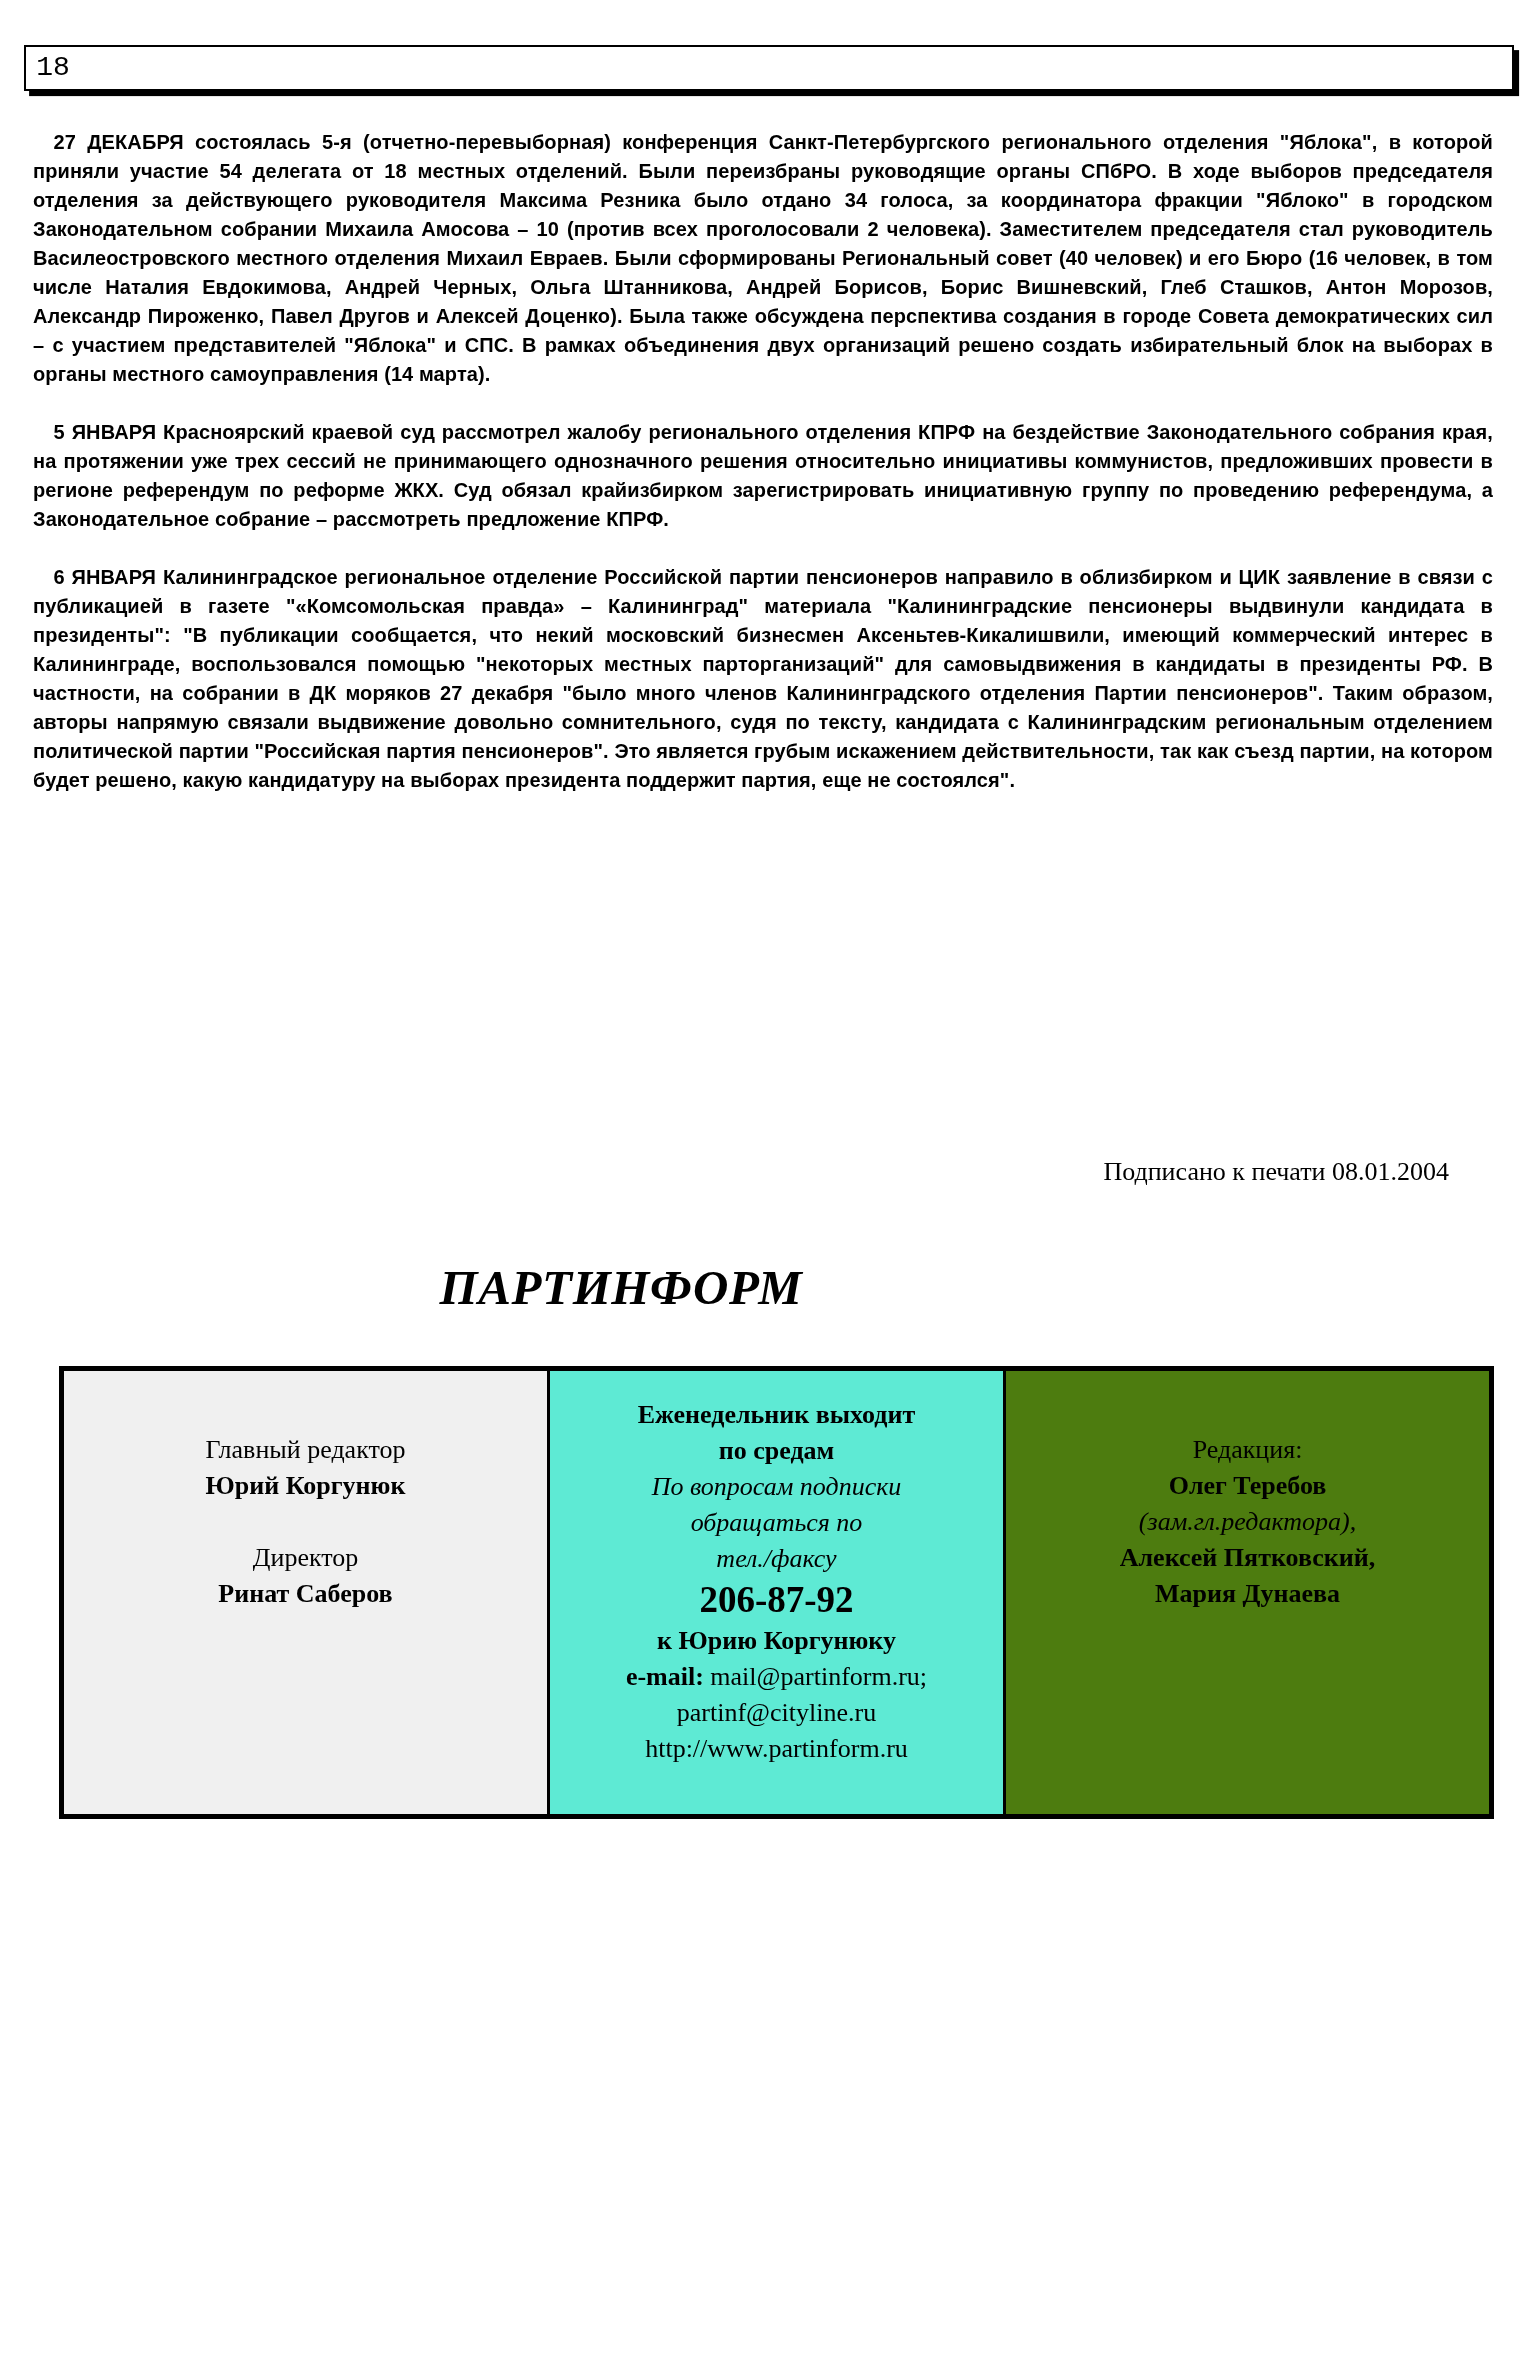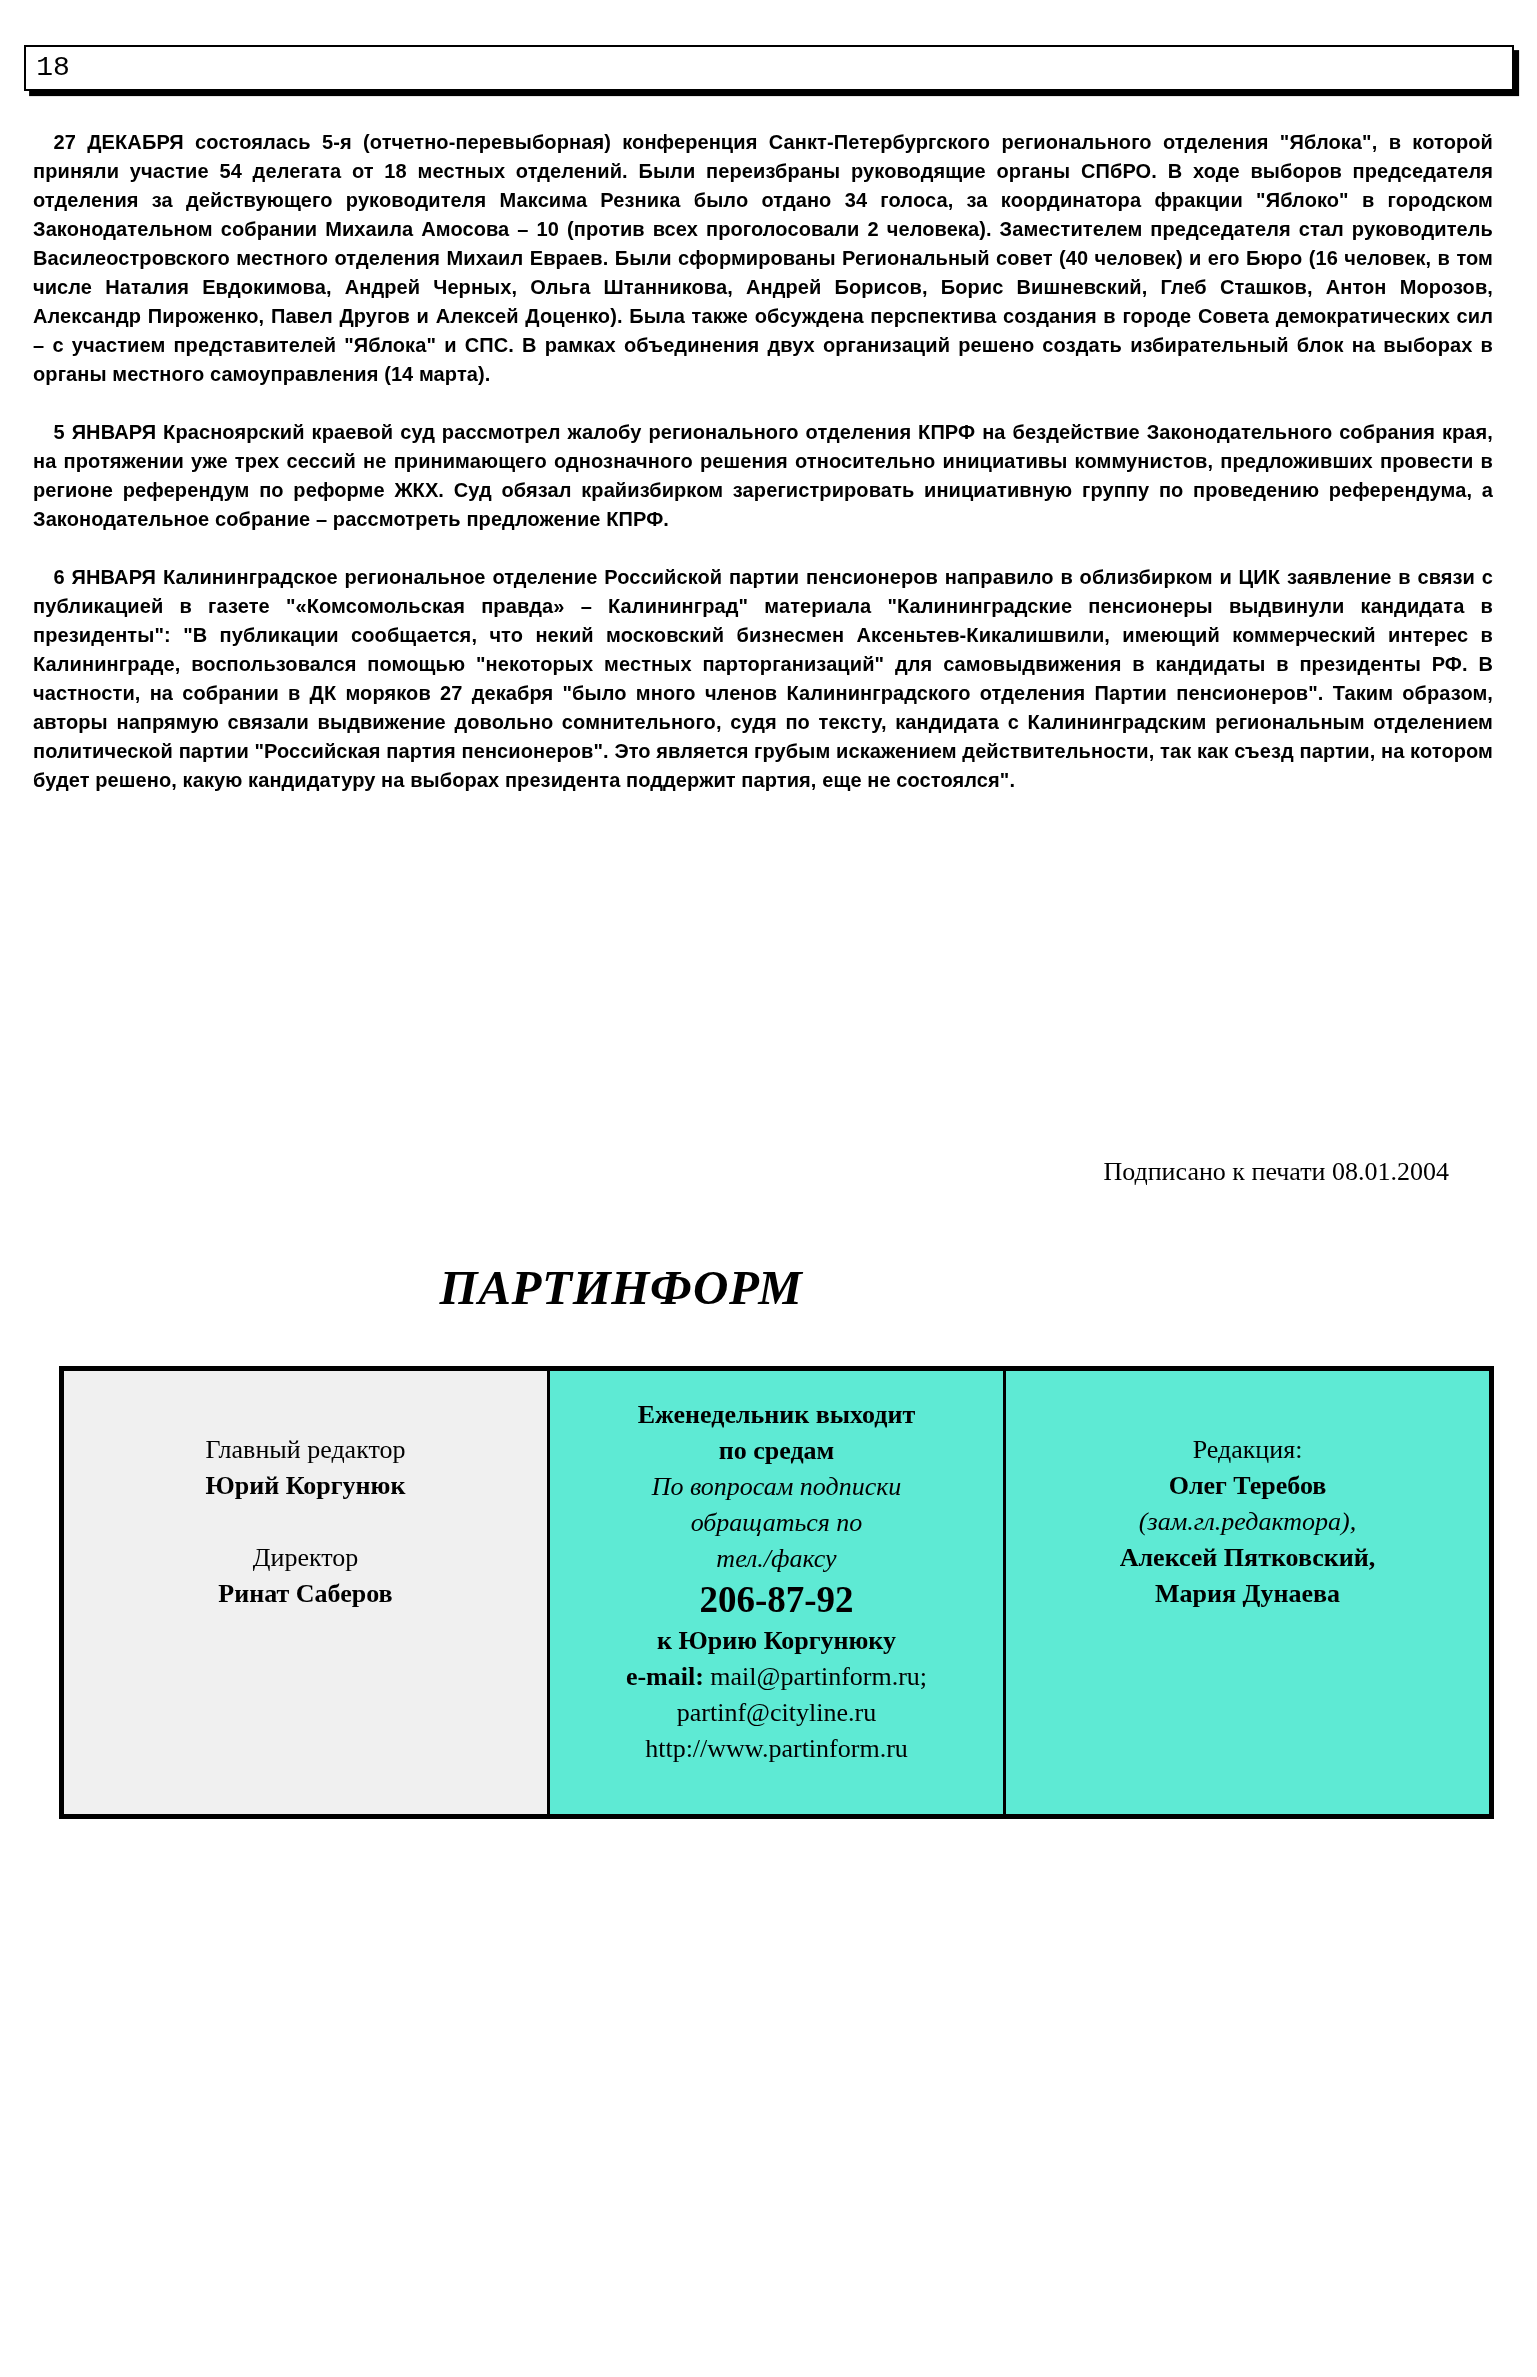--- a/index.html
+++ b/index.html
@@ -43,21 +43,21 @@
     position: absolute; left: 59px; top: 1366px; width: 1435px; height: 453px;
     box-sizing: border-box; border: 5.1px solid #000; display: flex;
     font-family: "Liberation Serif", serif; font-size: 26px; line-height: 36px;
   }
   .imprint .col {
     box-sizing: border-box; display: flex; flex-direction: column;
     align-items: center; text-align: center;
   }
   .imprint .col-left { width: 486px; background: #f0f0f0; padding-top: 61px; border-right: 3.2px solid #000; }
   .imprint .col-mid  { width: 456px; background: #5eead4; padding-top: 26px; border-right: 3.2px solid #000; }
-  .imprint .col-right{ flex: 1; background: #5eead4; padding-top: 61px; }
+  .imprint .col-right{ flex: 1; background: #4d7c0f; padding-top: 61px; }
   .b { font-weight: bold; }
   .i { font-style: italic; }
   .gap { height: 36px; }
   .phone { font-weight: bold; font-size: 37px; line-height: 46px; }
   .line { display: block; white-space: nowrap; }
 </style>
 </head>
 <body>
 
 <div class="header">

